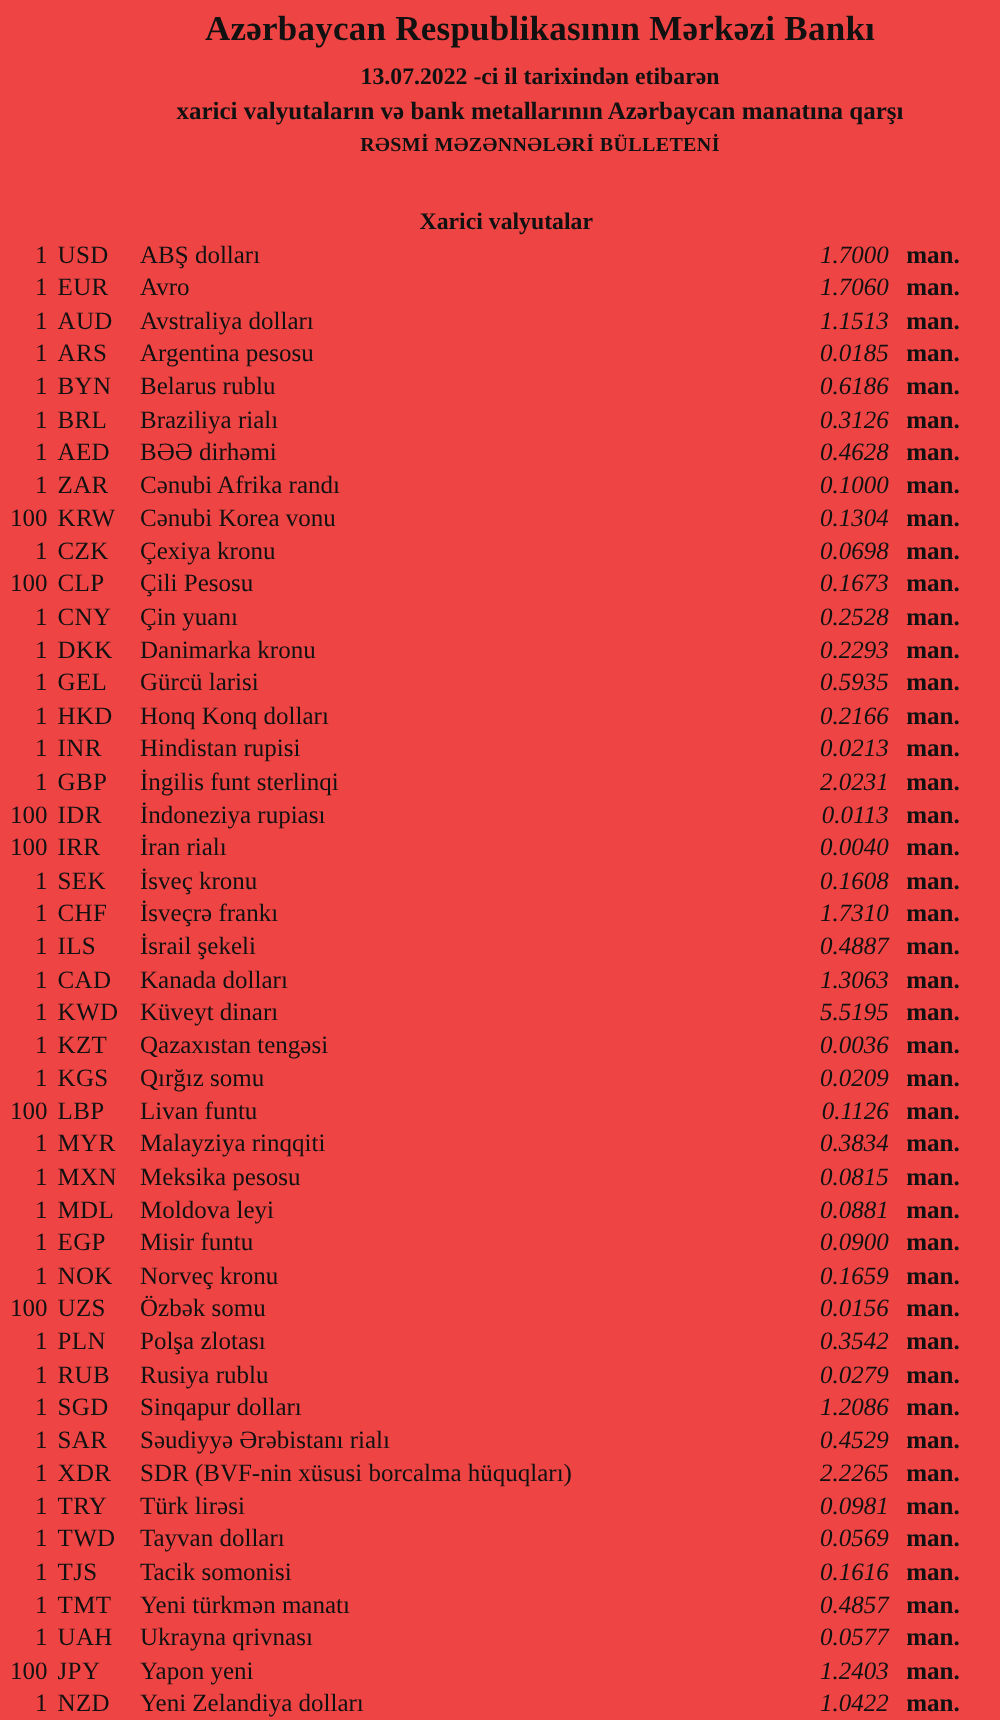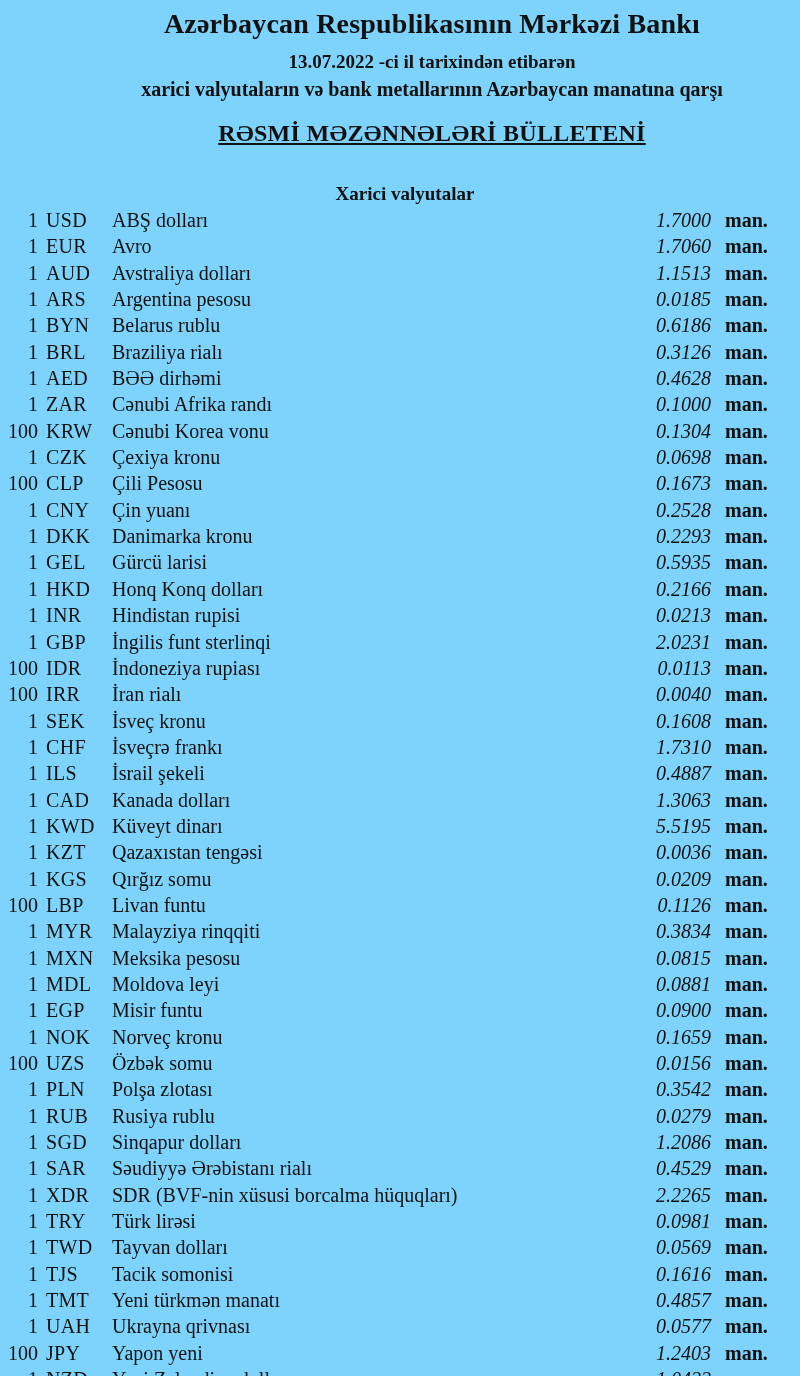--- a/index.html
+++ b/index.html
@@ -4,21 +4,21 @@
 <style>
   html, body {
     margin: 0;
     padding: 0;
     background: #ffffff;
   }
   .page {
     position: relative;
     width: 800px;
     height: 1376px;
-    background: #7dd3fc;
+    background: #ef4444;
     color: #111111;
     font-family: "Liberation Serif", "DejaVu Serif", serif;
     overflow: hidden;
   }
   .header-block {
     width: 736px;
     padding-left: 64px;
     text-align: center;
   }
   .bank-name {
@@ -36,25 +36,24 @@
     margin-top: 10px;
   }
   .sub-line2 {
     font-weight: 700;
     font-size: 20px;
     line-height: 26px;
     margin-top: 2px;
   }
   .sub-line3 {
     font-weight: 700;
-    font-size: 24px;
+    font-size: 16px;
     line-height: 26px;
-    margin-top: 18px;
+    margin-top: 2px;
     letter-spacing: 0.3px;
-    text-decoration: underline;
   }
   .section-title {
     width: 770px;
     padding-left: 20px;
     text-align: center;
     font-weight: 700;
     font-size: 19px;
     line-height: 24px;
     margin-top: 36px;
   }

